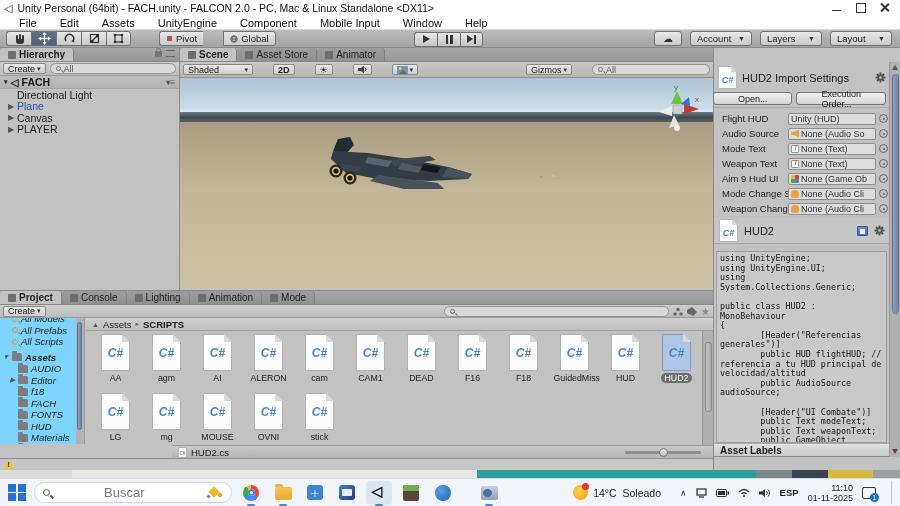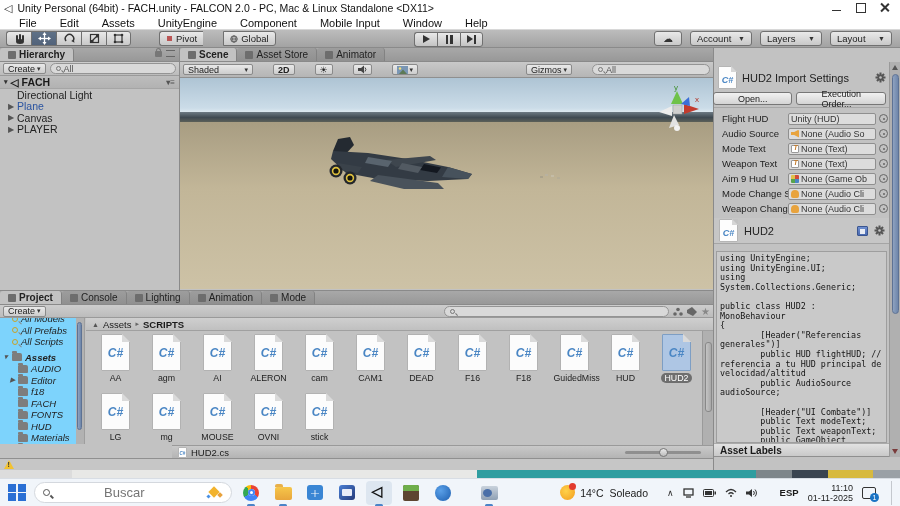--- a/index.html
+++ b/index.html
@@ -195,21 +195,21 @@
   .ic-xapp{width:16px;height:16px;border-radius:50%;background:radial-gradient(circle at 35% 35%,#5aa0e8,#1d5fb0);}
   .ic-gray{width:17px;height:14px;background:linear-gradient(#c9d2dc,#8fa0b4);border-radius:2px;position:relative;}
   .ic-gray:after{content:"";position:absolute;left:2px;top:3px;width:9px;height:8px;border-radius:50%;background:#4a6fa8;}
   .tray{margin-left:auto;display:flex;align-items:center;gap:9px;}
   .weather{display:flex;align-items:center;gap:5px;margin-right:10px;}
   .sun{width:15px;height:15px;border-radius:50%;background:radial-gradient(circle at 40% 40%,#ffd24a,#f29b1d);position:relative;}
   .sun:after{content:"";position:absolute;right:-1px;top:-2px;width:7px;height:7px;background:#e23b2e;border-radius:50%;}
   .wtxt{font-size:10.5px;color:#1a1a1a;}
   .chev{font-size:9px;color:#333;}
   .trayglyph{display:flex;align-items:center;}
-  .lang{font-size:9.5px;color:#1a1a1a;font-weight:bold;margin-left:13px;}
+  .lang{font-size:9.5px;color:#1a1a1a;font-weight:bold;}
   .clock{font-size:9px;color:#1a1a1a;text-align:right;line-height:10px;}
   .notif{width:14px;height:12px;border:1.4px solid #333;border-radius:2px;position:relative;margin-right:2px;}
   .notif .badge{position:absolute;right:-4px;bottom:-4px;min-width:9px;height:9px;background:#1a73c4;color:#fff;font-size:7px;border-radius:5px;display:flex;align-items:center;justify-content:center;padding:0 1px;}
   .showdesk{width:3px;height:24px;border-left:1px solid #c4c8ce;margin-left:4px;}
 </style>
 </head>
 <body>
 
 <div id="app">
 

